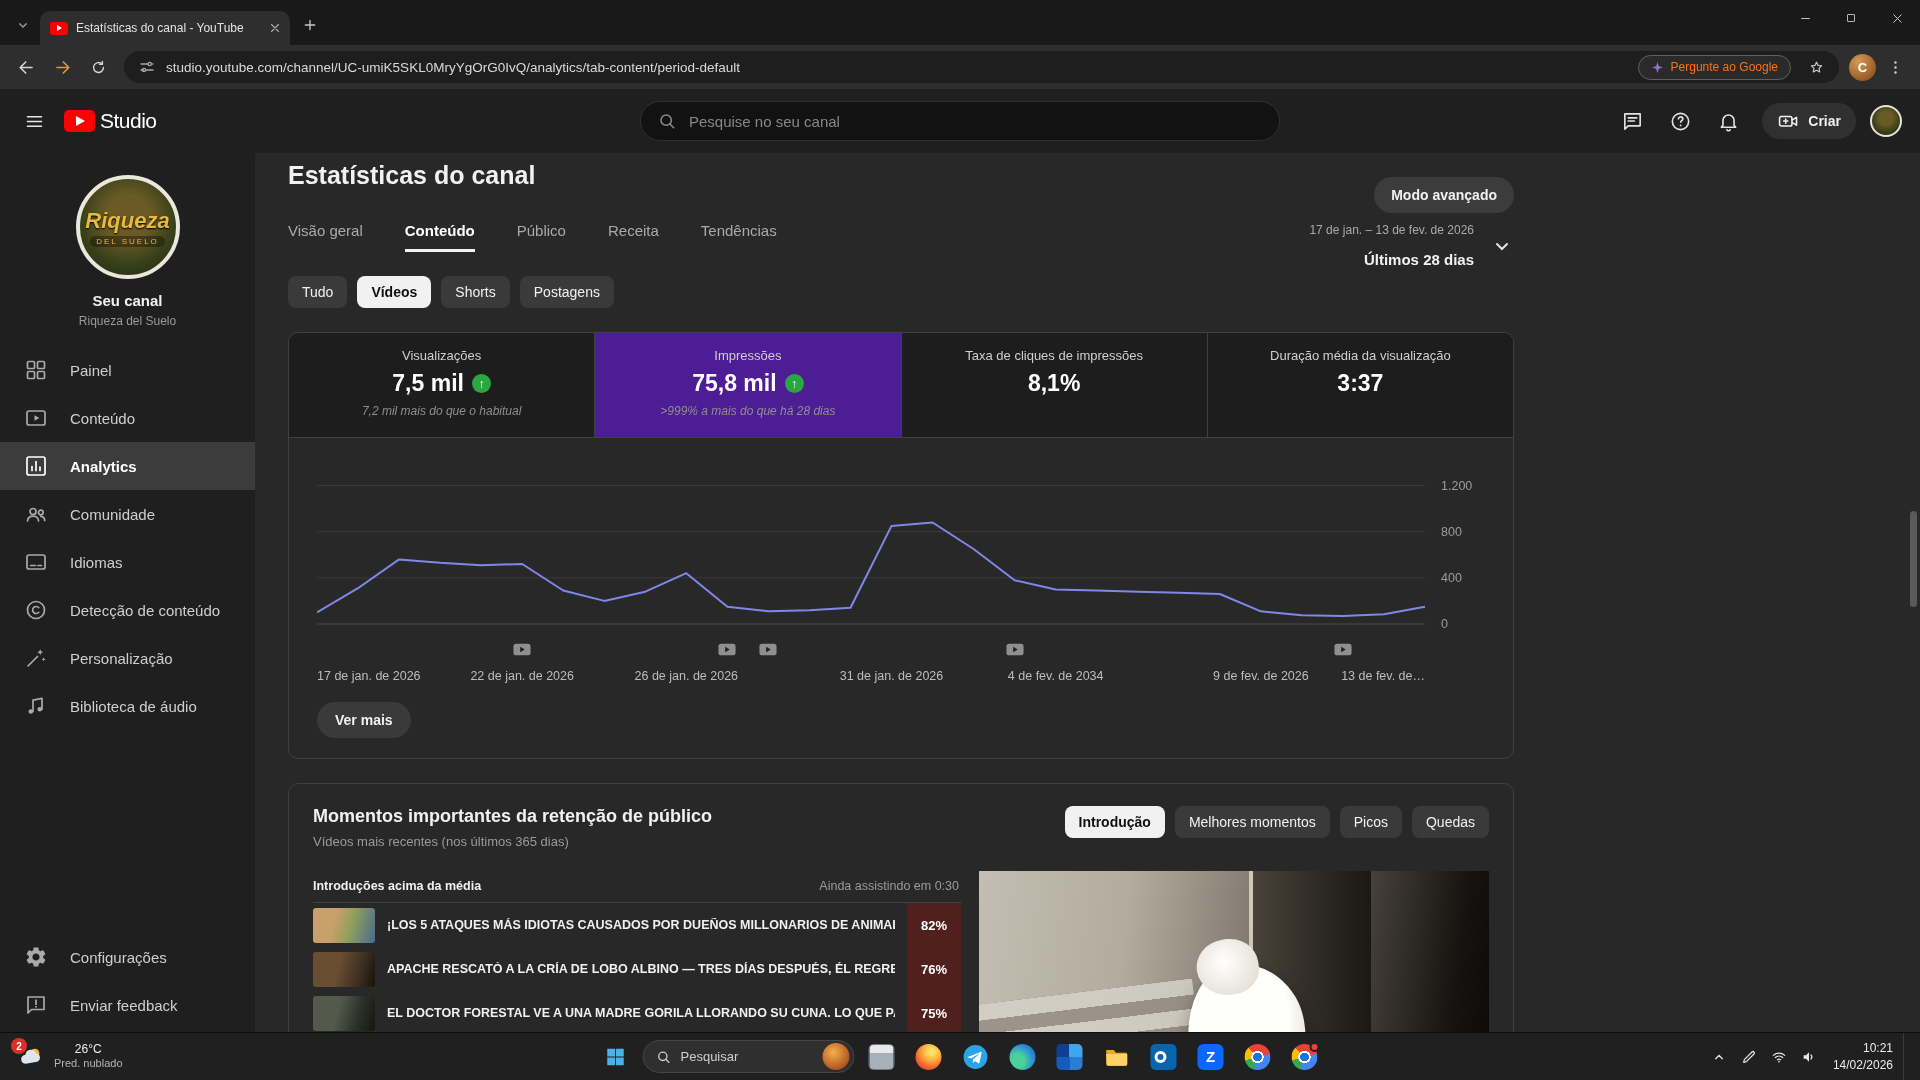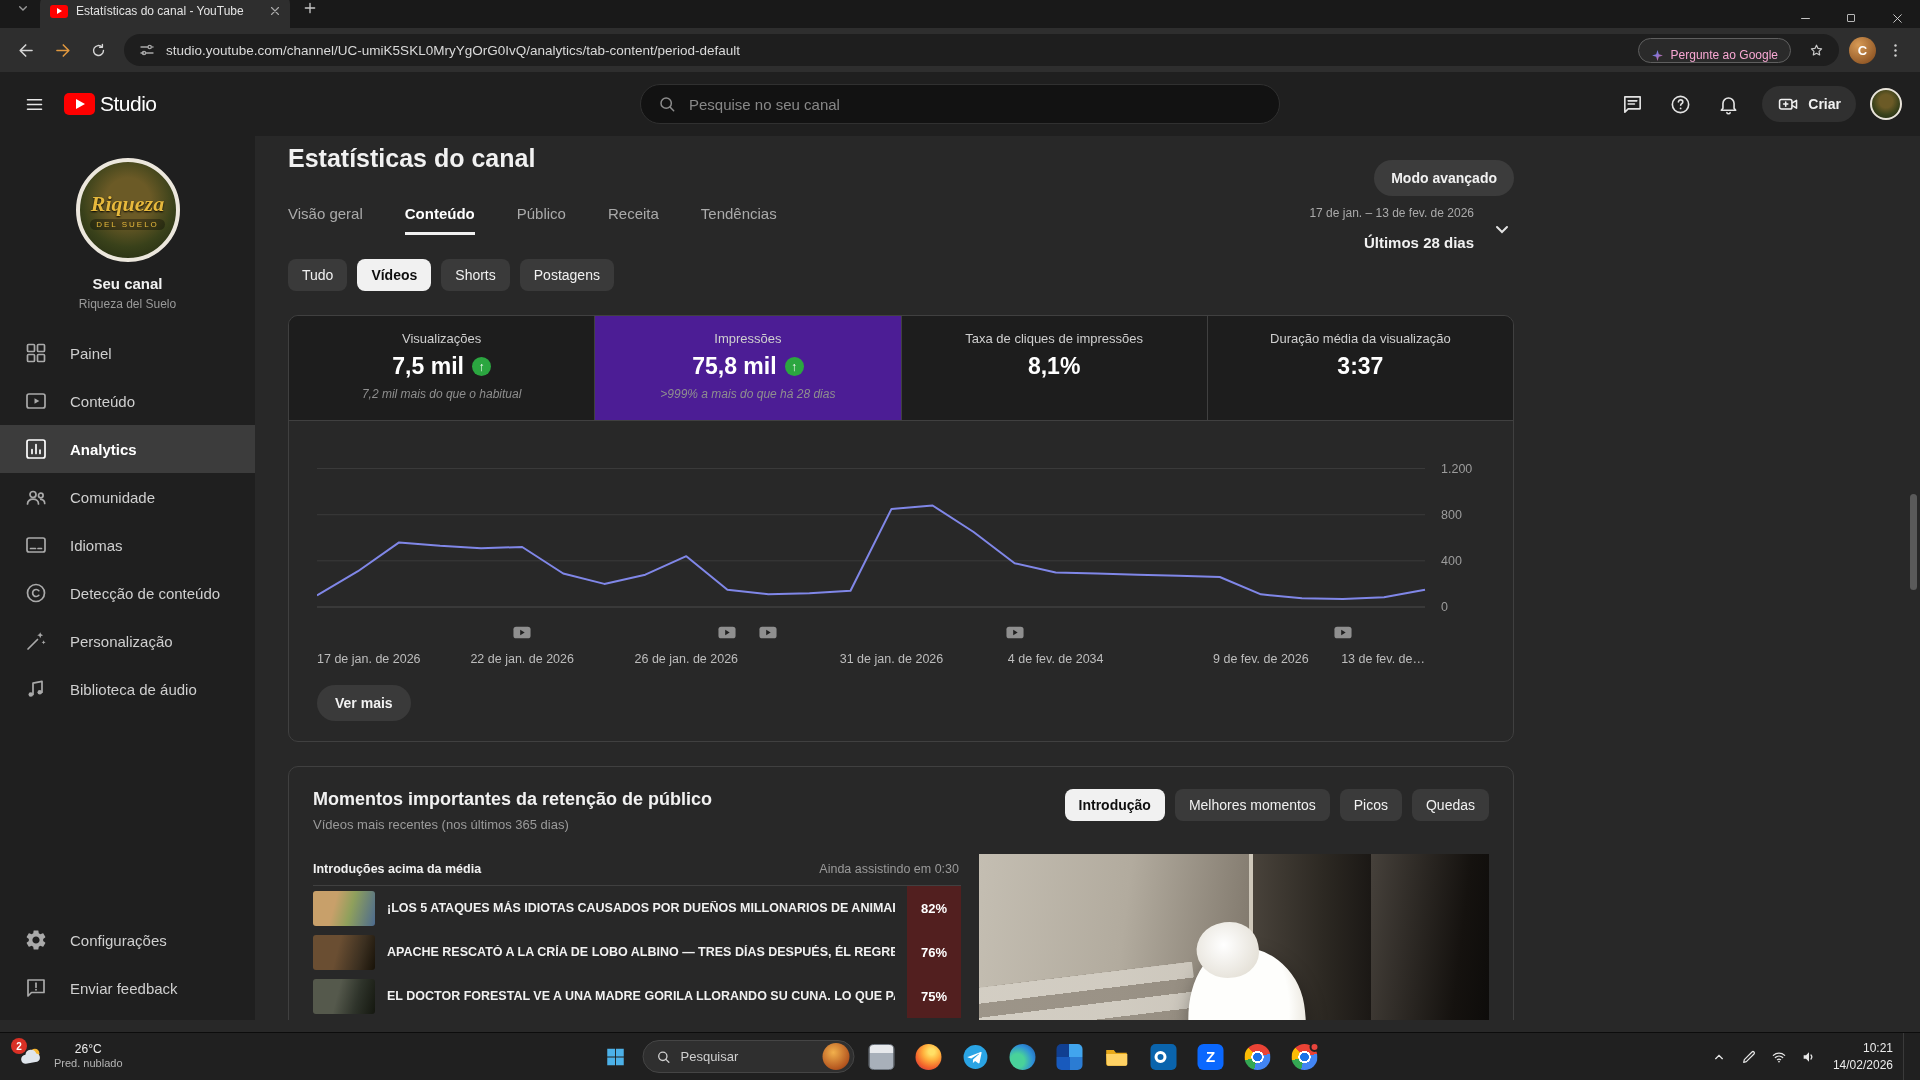--- a/index.html
+++ b/index.html
@@ -1,37 +1,37 @@
 <!DOCTYPE html>
 <html><head>
 <meta charset="utf-8">
 <style>
   *{margin:0;padding:0;box-sizing:border-box}
   html,body{width:1920px;height:1080px;overflow:hidden;background:#000;font-family:"Liberation Sans",sans-serif}
   button{font-family:inherit;background:none;border:none;cursor:pointer;color:inherit}
   .screen{position:relative;width:1920px;height:1080px;background:#282828;overflow:hidden}
 
   
-  .tabstrip{height:28px;background:#191919;display:flex;align-items:flex-end;padding-left:6px;position:relative}
+  .tabstrip{height:45px;background:#191919;display:flex;align-items:flex-end;padding-left:6px;position:relative}
   .tab-search-btn{width:30px;height:30px;margin:0 2px 5px 2px;display:flex;align-items:center;justify-content:center;color:#9a9a9a;border-radius:50%}
   .tab{width:250px;height:34px;background:#2e2e2e;border-radius:10px 10px 0 0;display:flex;align-items:center;padding:0 6px 0 10px;gap:8px}
   .tab-favicon{width:18px;height:13px;background:#f00;border-radius:3px;position:relative;flex-shrink:0}
   .tab-favicon::after{content:"";position:absolute;left:7px;top:3.5px;border-left:5px solid #fff;border-top:3px solid transparent;border-bottom:3px solid transparent}
   .tab-title{flex:1;font-size:12px;color:#e3e3e3;white-space:nowrap;overflow:hidden}
   .tab-close{width:18px;height:18px;display:flex;align-items:center;justify-content:center;color:#ababab;border-radius:50%}
   .newtab-btn{width:28px;height:28px;margin:0 0 6px 6px;display:flex;align-items:center;justify-content:center;color:#c7c7c7;border-radius:50%}
   .win-controls{position:absolute;right:0;top:0;height:36px;display:flex}
   .win-btn{width:46px;height:36px;display:flex;align-items:center;justify-content:center;color:#dedede}
   .toolbar{height:44px;background:#2e2e2e;display:flex;align-items:center;padding:0 10px;gap:4px}
   .nav-btn{width:32px;height:32px;border-radius:50%;display:flex;align-items:center;justify-content:center;color:#d6d6d6}
   .nav-btn.fwd{color:#e0983f}
   .omnibox{flex:1;height:32px;background:#1e1e1e;border-radius:16px;display:flex;align-items:center;padding:0 8px 0 14px;gap:10px;min-width:0;margin:0 6px}
   .tune-icon{width:18px;height:18px;color:#a9a9a9;flex-shrink:0}
   .url-text{color:#dadada;font-size:13.5px;flex:1;white-space:nowrap;overflow:hidden}
-  .ask-pill{display:flex;align-items:flex-end;gap:7px;height:25px;padding:0 12px;border:1px solid #5f5f5f;border-radius:13px;color:#f9a8d4;font-size:12px;white-space:nowrap;background:#2a2a2a;flex-shrink:0}
+  .ask-pill{display:flex;align-items:center;gap:7px;height:25px;padding:0 12px;border:1px solid #5f5f5f;border-radius:13px;color:#f97316;font-size:12px;white-space:nowrap;background:#2a2a2a;flex-shrink:0}
   .bookmark-star{width:30px;height:30px;display:flex;align-items:center;justify-content:center;color:#c9c9c9;flex-shrink:0}
   .profile-chip{width:27px;height:27px;border-radius:50%;background:radial-gradient(circle at 35% 30%,#d79a55,#7d4519);color:#fff;font-size:13px;font-weight:700;display:flex;align-items:center;justify-content:center;flex-shrink:0}
   .kebab-btn{width:30px;height:30px;display:flex;align-items:center;justify-content:center;color:#d0d0d0}
 
   
   .yt-header{height:64px;background:#1f1f1f;display:flex;align-items:center;padding:0 18px 0 14px;position:relative}
   .hamburger-btn{width:40px;height:40px;display:flex;align-items:center;justify-content:center;color:#e8e8e8;border-radius:50%}
   .yt-logo{display:flex;align-items:center;gap:5px;margin-left:10px}
   .play-badge{width:31px;height:22px;background:#f00;border-radius:5px;position:relative}
   .play-badge::after{content:"";position:absolute;left:12px;top:6px;border-left:9px solid #fff;border-top:5px solid transparent;border-bottom:5px solid transparent}
@@ -46,21 +46,21 @@
   .create-btn{display:flex;align-items:center;gap:9px;height:36px;padding:0 15px;border-radius:18px;background:#303030;color:#f1f1f1;font-size:14px;font-weight:700;margin:0 6px}
   .create-btn svg{width:22px;height:22px}
   .riq-grad{background:radial-gradient(circle at 50% 40%,#6b5a26 0 30%,#39411a 62%,#1d2510 100%)}
   .channel-avatar{width:32px;height:32px;border-radius:50%;border:2px solid #e9e4da}
 
   
   .yt-body{display:flex;height:884px;position:relative}
   .sidebar{width:255px;background:#1f1f1f;display:flex;flex-direction:column;padding-top:22px;flex-shrink:0}
   .channel-block{display:flex;flex-direction:column;align-items:center;padding-bottom:18px}
   .big-avatar{width:104px;height:104px;border-radius:50%;border:4px solid #ece7dd;display:flex;flex-direction:column;align-items:center;justify-content:center;gap:2px}
-  .logo-top{font-family:Liberation Serif, serif;font-style:italic;font-weight:700;font-size:22px;color:#e7b93c;text-shadow:0 1px 2px #000}
+  .logo-top{font-family:Liberation Sans, sans-serif;font-style:italic;font-weight:700;font-size:22px;color:#e7b93c;text-shadow:0 1px 2px #000}
   .logo-bottom{font-size:8px;letter-spacing:2px;color:#e7b93c;background:#00000055;padding:1px 6px;border-radius:6px}
   .ch-name{margin-top:13px;font-size:15px;font-weight:700;color:#f1f1f1}
   .ch-sub{margin-top:5px;font-size:12px;color:#9a9a9a}
   .nav-item{height:48px;display:flex;align-items:center;gap:22px;padding:0 24px;color:#cfcfcf;font-size:15px;cursor:pointer}
   .nav-icon{width:24px;height:24px;color:#aaa;flex-shrink:0}
   .nav-item.active{background:#3c3c3c;color:#fff;font-weight:700}
   .nav-item.active .nav-icon{color:#fff}
   .nav-footer{margin-top:auto;padding-bottom:8px}
 
   .main{flex:1;background:#282828;overflow:hidden;position:relative}

